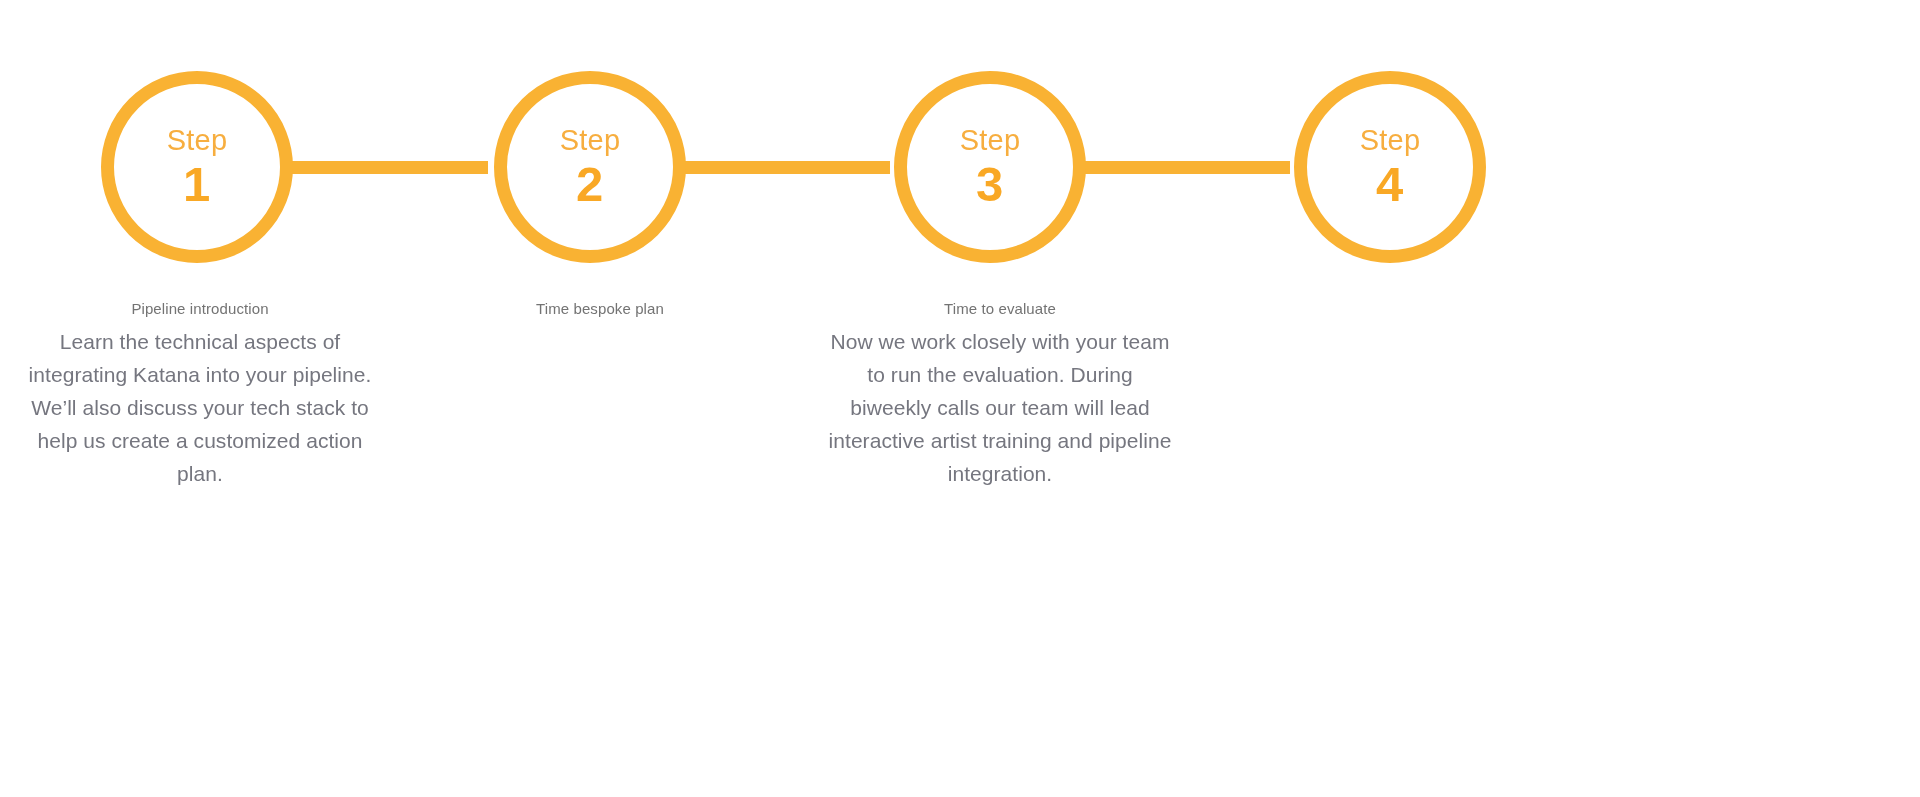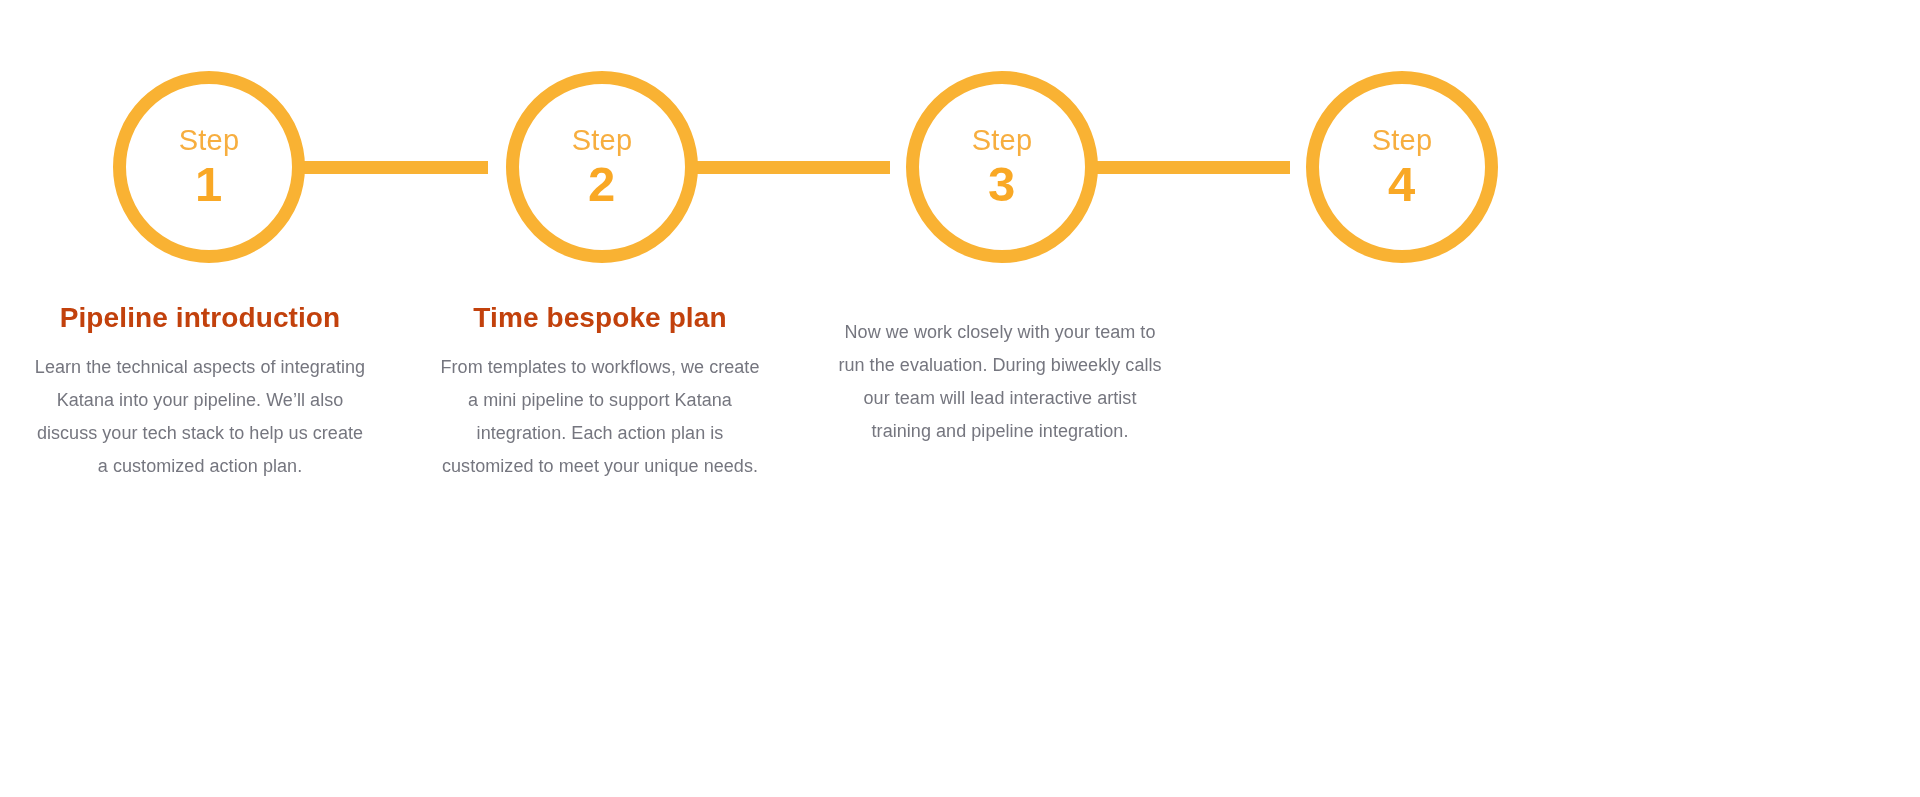--- a/index.html
+++ b/index.html
@@ -38,21 +38,21 @@
     background: #f9b233;
     top: 161px;
   }
   .connector.c1 { left: 268px;  width: 220px; }
   .connector.c2 { left: 664px;  width: 226px; }
   .connector.c3 { left: 1064px; width: 226px; }
 
   
   .circles-row {
     position: absolute;
-    left: 16px;
+    left: 4px;
     top: 0;
     width: 1756px;
     height: 300px;
   }
   .step-node {
     position: absolute;
     width: 192px;
     height: 192px;
     border-radius: 50%;
     border: 13px solid #f9b233;
@@ -98,33 +98,33 @@
     text-align: center;
     box-sizing: border-box;
     padding: 0 18px;
   }
   .col.col1 { margin-left: 0px;  }
   .col.col2 { margin-left: 0px;  }
   .col.col3 { margin-left: 0px;  }
   .col.col4 { margin-left: 0px;  }
 
   .col-heading {
-    font-size: 28px;
-    font-weight: 700;
-    color: #c2410c;
+    font-size: 15px;
+    font-weight: 400;
+    color: #737373;
     line-height: 1.25;
     margin: 0 0 6px 0;
     letter-spacing: 0.1px;
   }
   .col-body {
-    font-size: 18px;
+    font-size: 21px;
     font-weight: 400;
     color: #75767f;
     line-height: 33px;
-    margin: 16px;
+    margin: 6px;
     letter-spacing: 0.05px;
   }
 </style>
 </head>
 <body>
 
 <div id="stage">
 
   <div class="connector-layer">
     <div class="connector c1"></div>
@@ -158,23 +158,23 @@
 
   <div class="columns">
 
     <div class="col col1">
       <p class="col-heading">Pipeline introduction</p>
       <p class="col-body">Learn the technical aspects of integrating Katana into your pipeline. We’ll also discuss your tech stack to help us create a customized action plan.</p>
     </div>
 
     <div class="col col2">
       <p class="col-heading">Time bespoke plan</p>
-      <p class="col-body">From templates to workflows, we create a mini pipeline to support Katana integration. Each action plan is customized to meet your unique needs.</p>
     </div>
 
     <div class="col col3">
+      <p class="col-heading">Time to evaluate</p>
       <p class="col-body">Now we work closely with your team to run the evaluation. During biweekly calls our team will lead interactive artist training and pipeline integration.</p>
     </div>
 
 
   </div>
 
 </div>
 
 </body></html>

